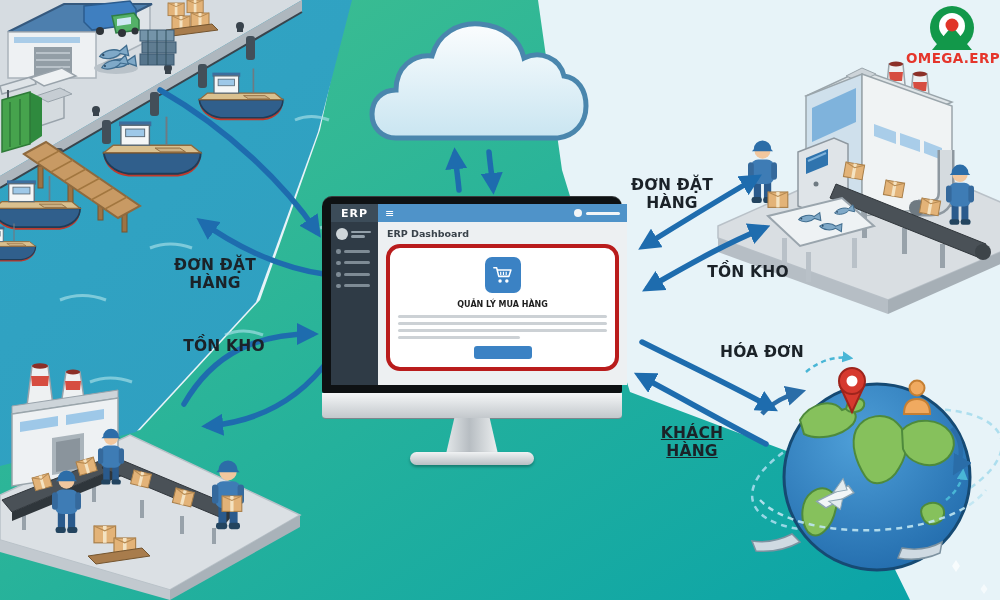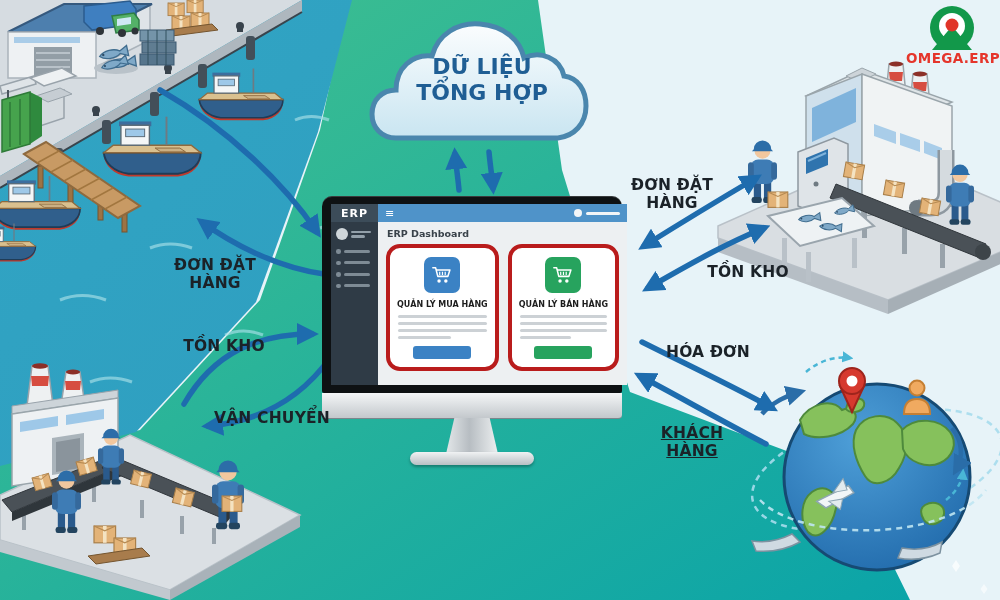--- a/index.html
+++ b/index.html
@@ -476,69 +476,46 @@
                       <circle cx="16.2" cy="18.6" r="1.9" fill="#fff"></circle>
                 </svg>
               </div>
               <div class="card-title">QUẢN LÝ MUA HÀNG</div>
               <div class="ph"></div>
               <div class="ph"></div>
               <div class="ph"></div>
               <div class="ph short"></div>
               <div class="card-btn"></div>
             </div>
-            <div class="card green">
-              <div class="tile">
-                <svg width="22" height="22" viewBox="0 0 24 24">
-                  <path d="M2 4h3l2.4 9.5h11l2.2-7H6.4" fill="none" stroke="#fff" stroke-width="1.7" stroke-linejoin="round" stroke-linecap="round"></path>
-                  <path d="M9.5 8.5v3.5 M12.5 8.5v3.5 M15.5 8.5v3.5" stroke="#fff" stroke-width="1.3"></path>
-                  <circle cx="8.8" cy="18.6" r="1.9" fill="#fff"></circle>
-                      <circle cx="16.2" cy="18.6" r="1.9" fill="#fff"></circle>
-                </svg>
-              </div>
-              <div class="card-title">QUẢN LÝ BÁN HÀNG</div>
-              <div class="ph"></div>
-              <div class="ph"></div>
-              <div class="ph"></div>
-              <div class="ph short"></div>
-              <div class="card-btn"></div>
-            </div>
           </div>
         </section>
       </div>
     </div>
   </div>
   <div class="chin"></div>
   <div class="neck"></div>
   <div class="base"></div>
 </div>
 
-<div class="cloud-text">
-  <span>DỮ LIỆU</span>
-      <span>TỔNG HỢP</span>
-</div>
 
 <div class="flow-label" style="left:165px;top:256px;width:100px;">
   <span>ĐƠN ĐẶT</span>
       <span>HÀNG</span>
 </div>
 <div class="flow-label" style="left:178px;top:337px;width:92px;">
   <span>TỒN KHO</span>
 </div>
-<div class="flow-label" style="left:202px;top:409px;width:140px;">
-  <span>VẬN CHUYỂN</span>
-</div>
 <div class="flow-label" style="left:622px;top:176px;width:100px;">
   <span>ĐƠN ĐẶT</span>
       <span>HÀNG</span>
 </div>
 <div class="flow-label" style="left:698px;top:263px;width:100px;">
   <span>TỒN KHO</span>
 </div>
-<div class="flow-label" style="left:658px;top:343px;width:100px;">
+<div class="flow-label" style="left:712px;top:343px;width:100px;">
   <span>HÓA ĐƠN</span>
 </div>
 <div class="flow-label" style="left:642px;top:424px;width:100px;text-decoration:underline;">
   <span>KHÁCH</span>
       <span>HÀNG</span>
 </div>
 
 <div class="logo-text">OMEGA.ERP</div>
 
 </div>

